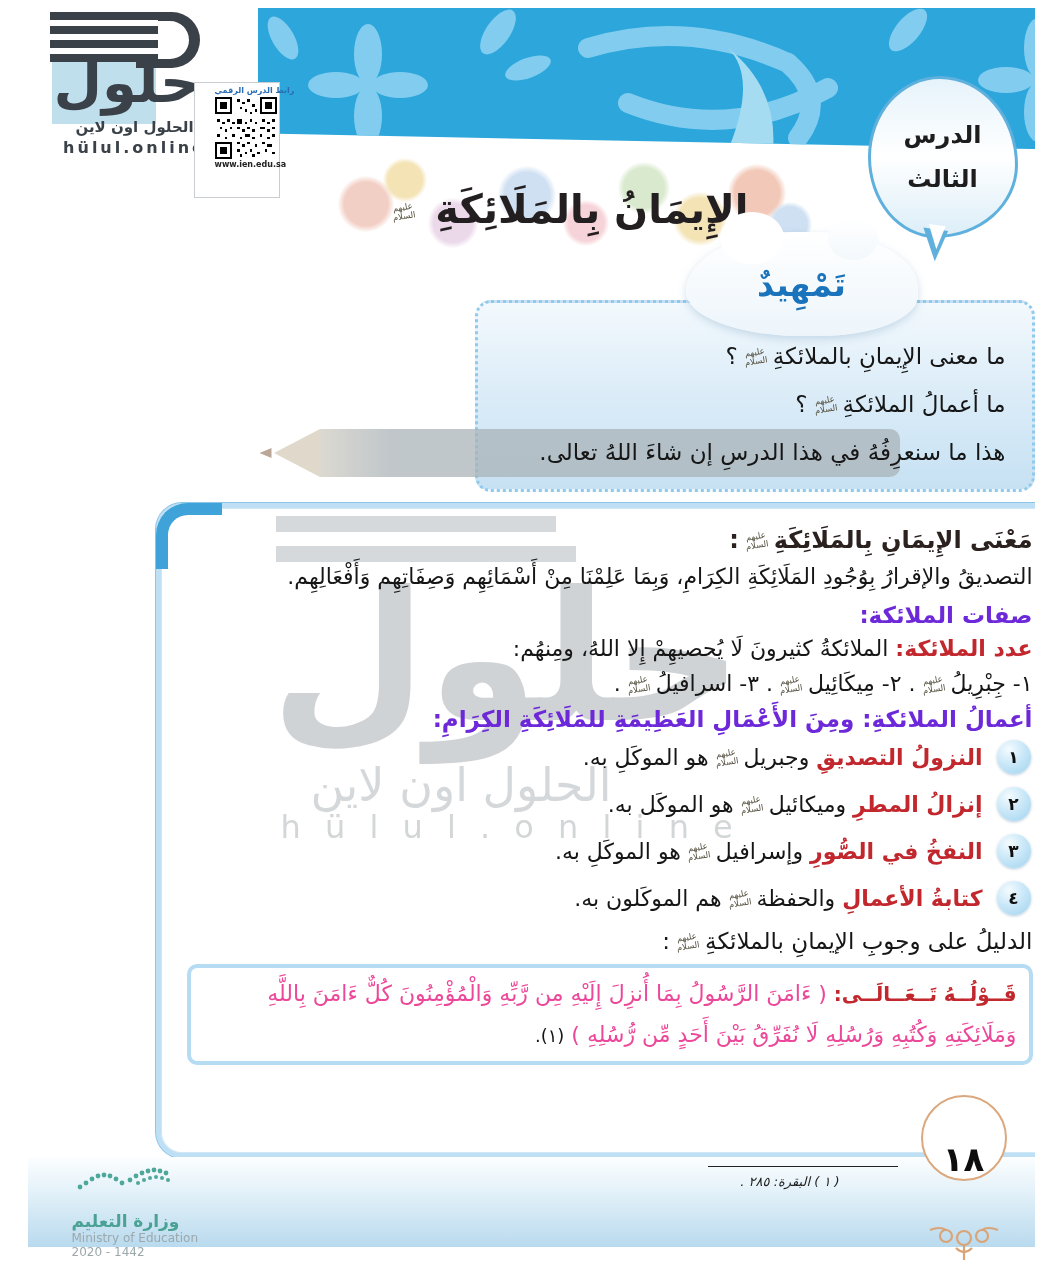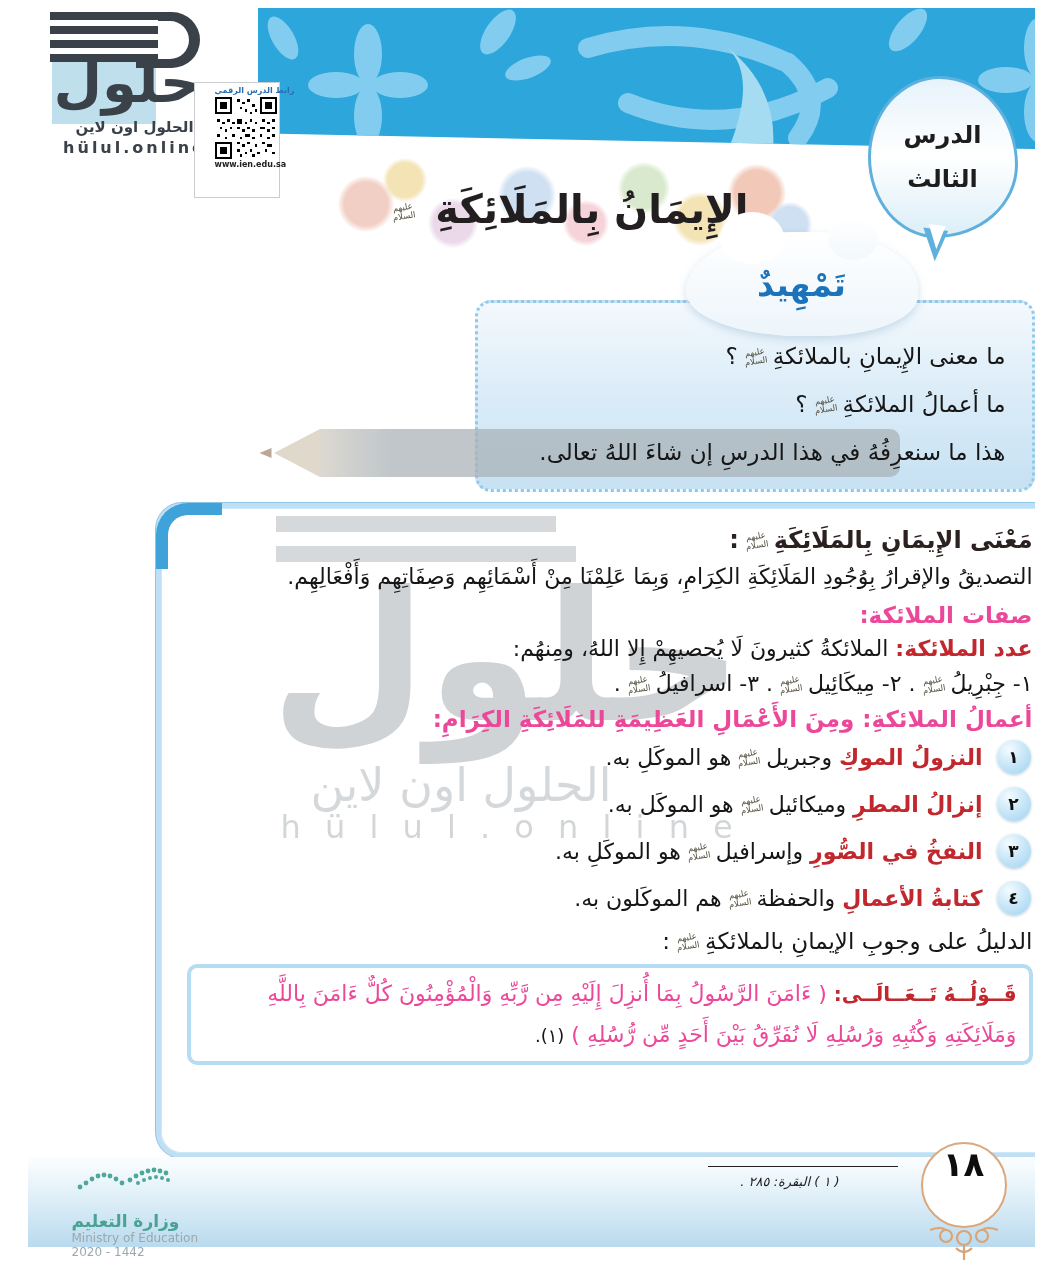--- a/index.html
+++ b/index.html
@@ -88,21 +88,21 @@
 
   .wm { position:absolute; z-index:0; pointer-events:none; }
   .wm-bar { background:#CBD0D3; opacity:.8; }
   .wm-big { left:110px; top:60px; font-size:180px; font-weight:bold; color:#AAB0B4; opacity:.55; line-height:1; }
   .wm-ar { left:150px; top:250px; font-size:46px; color:#B3B9BC; opacity:.55; }
   .wm-latin { left:120px; top:300px; font-size:32px; letter-spacing:7px; color:#B6BBBE; opacity:.6; }
 
   .flow { position:relative; z-index:1; }
   .h-black { font-size:24px; font-weight:bold; color:#2B2220; margin-bottom:6px; }
   .body-text { font-size:22px; color:#161616; line-height:1.55; margin-bottom:8px; }
-  .h-red { font-size:23px; font-weight:bold; color:#ec4899; margin:4px 0 8px; }
+  .h-red { font-size:23px; font-weight:bold; color:#6d28d9; margin:4px 0 8px; }
   .inline-red { font-weight:bold; color:#C1272D; }
   .mix-line { font-size:22px; color:#161616; margin-bottom:10px; }
 
   .task-item { display:flex; align-items:center; gap:14px; margin:0 2px 13px 0; }
   .num-badge { flex:0 0 34px; width:34px; height:34px; border-radius:50%;
     background:radial-gradient(circle at 35% 28%, #F4FBFE 0%, #CBE8F8 45%, #9DD2EF 100%);
     box-shadow:0 1px 3px rgba(90,140,175,.45);
     display:flex; align-items:center; justify-content:center;
     font-size:17px; font-weight:bold; color:#101010; }
   .task-text { font-size:22px; color:#161616; }
@@ -116,23 +116,23 @@
   
   .footer-band { position:absolute; left:0; top:1157px; width:1050px; height:90px;
     background:linear-gradient(180deg,#FCFEFF 0%,#DFEFF8 45%,#B9DAEE 100%); }
   .ministry { position:absolute; left:44px; top:1165px; z-index:2; }
   .ministry-ar { font-size:17px; font-weight:bold; color:#4AA294; margin-top:2px; }
   .ministry-en { font-size:12px; color:#9BA8AC; }
   .ministry-years { font-size:12px; color:#9BA8AC; }
   .footnote-rule { position:absolute; left:680px; top:1166px; width:190px; border-top:1.5px solid #222; z-index:2; }
   .footnote { position:absolute; left:655px; top:1174px; width:215px; z-index:2; direction:rtl;
     text-align:center; font-size:13px; color:#1d1d1d;font-style:italic; }
-  .page-ornament { position:absolute; left:893px; top:1142px; width:86px; height:86px; z-index:2;
+  .page-ornament { position:absolute; left:893px; top:1095px; width:86px; height:86px; z-index:2;
     border:2.5px solid #DBA87E; border-radius:50%; background:#fff;
-    display:flex; align-items:flex-start; justify-content:center; }
+    display:flex; align-items:flex-end; justify-content:center; }
   .page-number { font-size:34px; font-weight:bold; color:#0d0d0d; }
   .flourish { position:absolute; left:898px; top:1222px; z-index:2; }
 
   
   .crop-tl { position:absolute; left:34px; top:0; height:96px; border-left:1px solid #c6c6c6; }
   .pencil-tip-mark { position:absolute; left:8px; top:40px;
     border-top:7px solid transparent; border-bottom:7px solid transparent; border-right:17px solid #E9B08C; }
   .pencil-tip-mark::after { content:""; position:absolute; left:-1px; top:-3px; width:5px; height:6px; background:#8a6a52; }
   .crop-brv { position:absolute; left:1045px; top:1192px; height:70px; border-left:1px solid #9a9a9a; }
   .crop-brh { position:absolute; left:1048px; top:1186px; width:14px; border-top:1px solid #9a9a9a; }
@@ -321,21 +321,21 @@
 
         <div class="mix-line">
           <span>١- جِبْرِيلُ</span><span class="seal">عليهم السلام</span><span>. </span><span>٢- مِيكَائِيل</span><span class="seal">عليهم السلام</span><span>. </span><span>٣- اسرافيلُ</span><span class="seal">عليهم السلام</span><span>.</span>
         </div>
 
         <div class="h-red">أعمالُ الملائكةِ: ومِنَ الأَعْمَالِ العَظِيمَةِ للمَلَائِكَةِ الكِرَامِ:</div>
 
         <div class="task-item">
           <div class="num-badge">١</div>
           <div class="task-text">
-            <span class="inline-red">النزولُ الموكِ</span>
+            <span class="inline-red">النزولُ التصديقِ</span>
             <span>وجبريل</span><span class="seal">عليهم السلام</span><span>هو الموكَلِ به.</span>
           </div>
         </div>
         <div class="task-item">
           <div class="num-badge">٢</div>
           <div class="task-text">
             <span class="inline-red">إنزالُ المطرِ</span>
             <span>وميكائيل</span><span class="seal">عليهم السلام</span><span>هو الموكَل به.</span>
           </div>
         </div>

